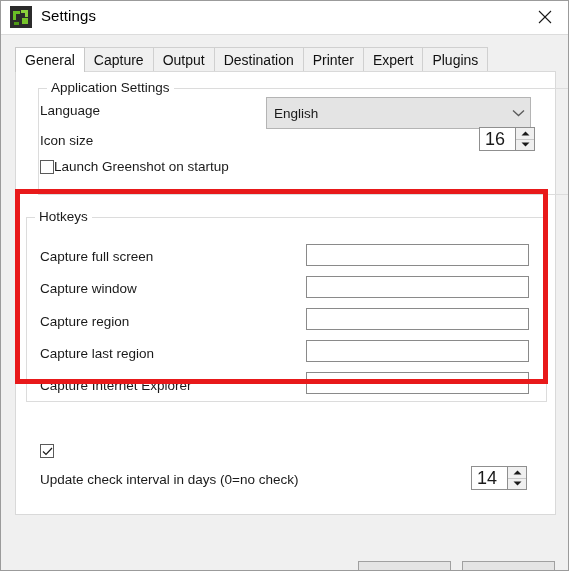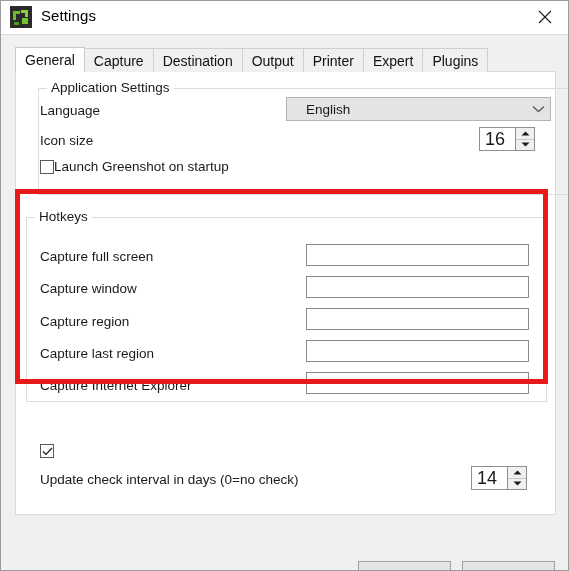--- a/index.html
+++ b/index.html
@@ -66,21 +66,21 @@
     box-sizing: border-box;
     border-top: 1px solid #dcdcdc;
   }
 
   
   #tabstrip {
     position: absolute;
     left: 14px; top: 12px;
     height: 25px;
     display: flex;
-    align-items: flex-end;
+    align-items: flex-start;
     z-index: 3;
   }
   .tab {
     height: 24px;
     padding: 0 9px;
     display: flex;
     align-items: center;
     font-size: 14px;
     color: #111111;
     background: #f0f0f0;
@@ -298,44 +298,44 @@
   <div id="client">
 
     <div id="tabstrip">
       <div class="tab selected">
         <span>General</span>
       </div>
       <div class="tab">
         <span>Capture</span>
       </div>
       <div class="tab">
+        <span>Output</span>
+      </div>
+      <div class="tab">
         <span>Destination</span>
-      </div>
-      <div class="tab">
-        <span>Output</span>
       </div>
       <div class="tab">
         <span>Printer</span>
       </div>
       <div class="tab">
         <span>Expert</span>
       </div>
       <div class="tab">
         <span>Plugins</span>
       </div>
     </div>
 
     <div id="tabpanel">
 
       <div class="groupbox" id="group-application">
         <div class="group-legend">Application Settings</div>
       </div>
 
       <div class="field-label" style="left:24px; top:31px;">Language</div>
-      <div class="combobox" style="left:270px; top:25px; width:265px; height:24px;padding-left:12px;">
+      <div class="combobox" style="left:250px; top:25px; width:265px; height:32px;">
         <div class="cb-text">English</div>
         <div class="cb-arrow">
           <svg width="13" height="8" viewBox="0 0 13 8">
             <polyline points="1,1.5 6.5,6.5 12,1.5" fill="none" stroke="#5a5a5a" stroke-width="1.3"></polyline>
           </svg>
         </div>
       </div>
 
       <div class="field-label" style="left:24px; top:61px;">Icon size</div>
       <div class="spinner" style="left:463px; top:55px; width:56px; height:24px;">

